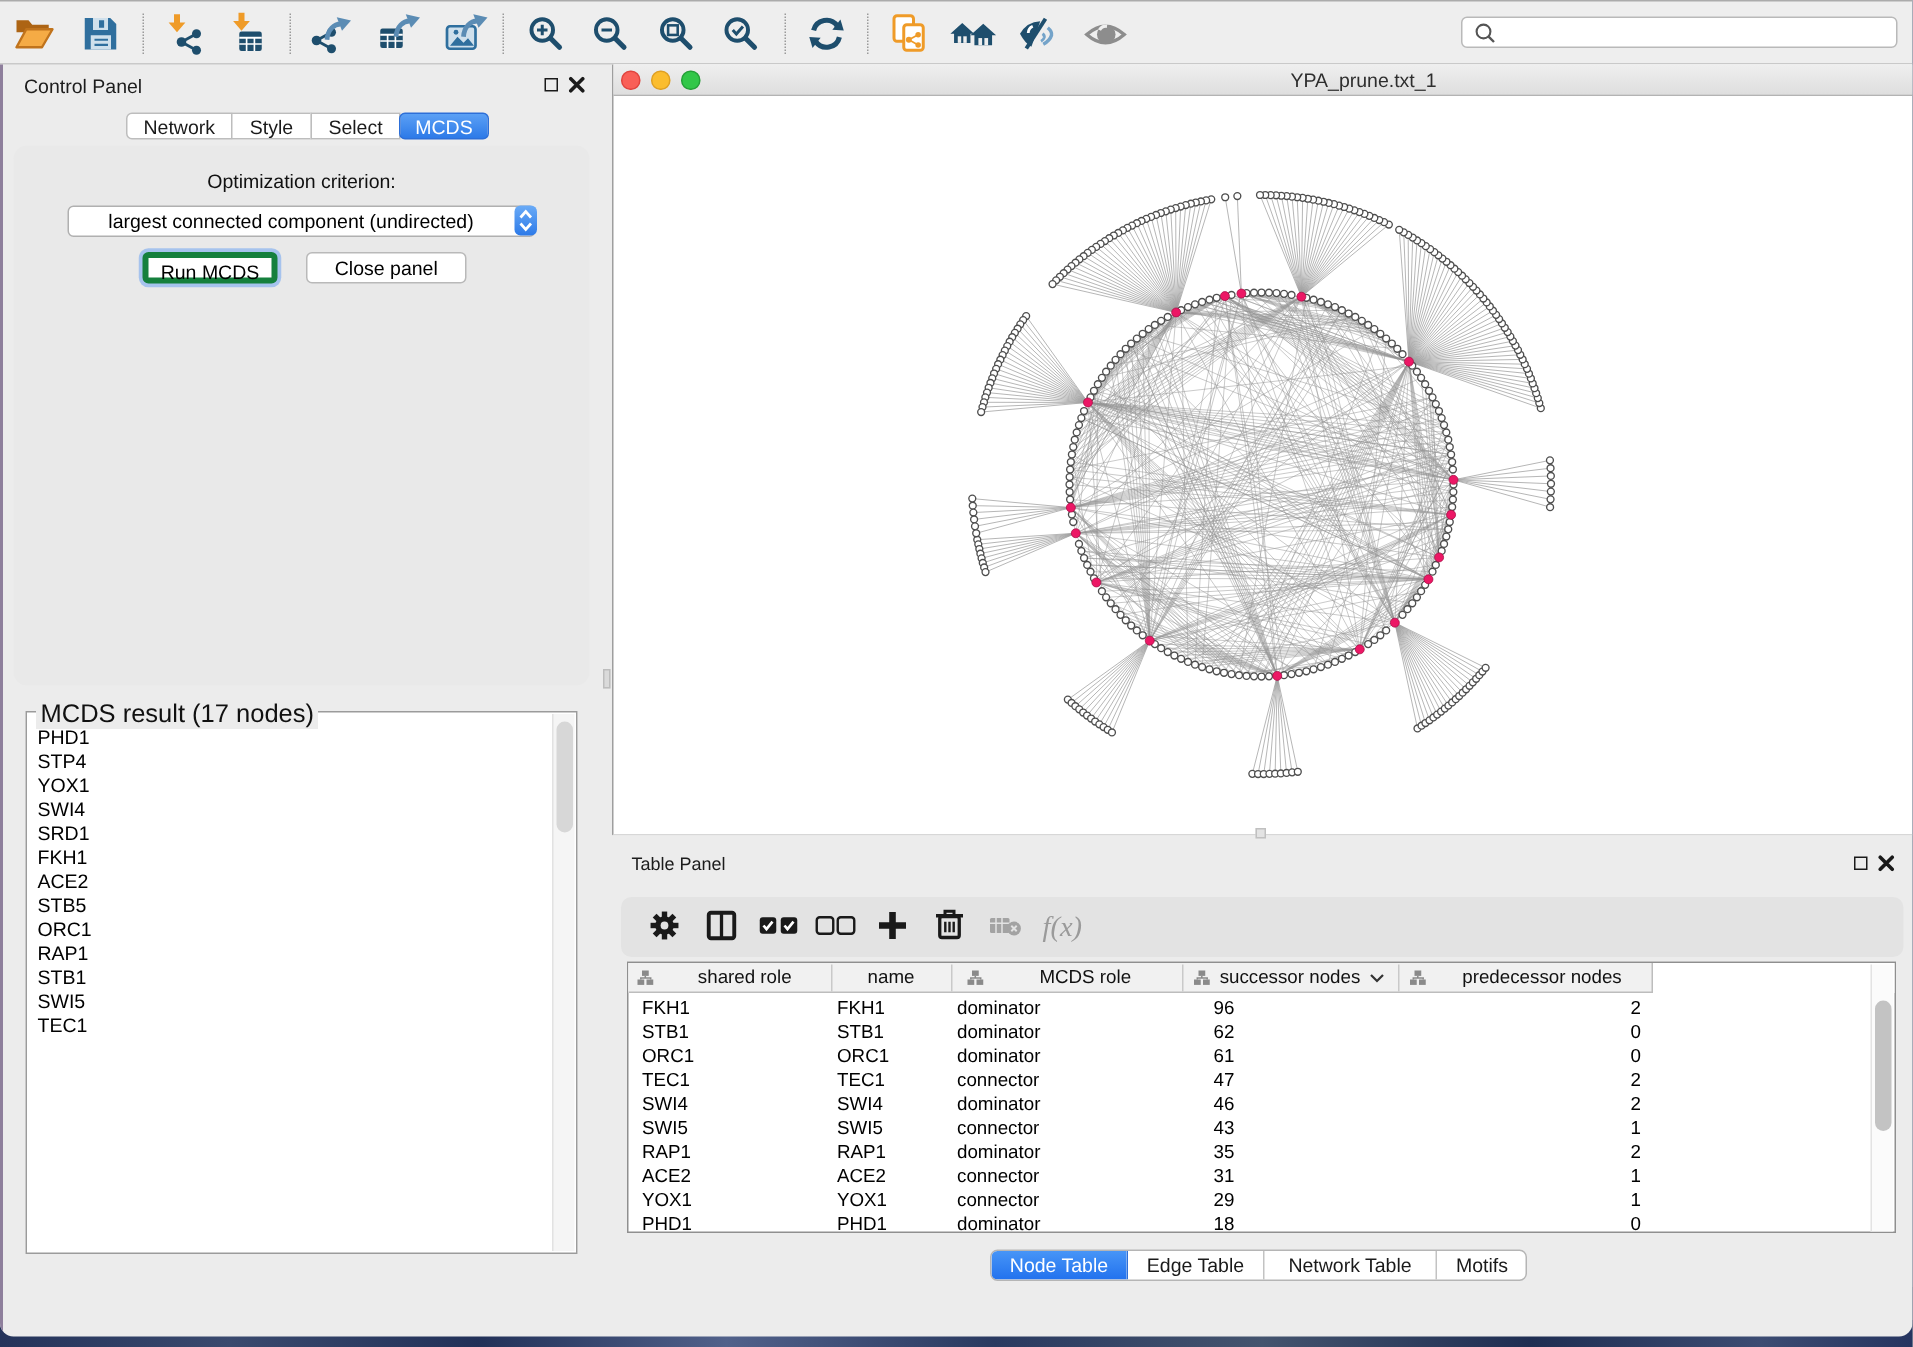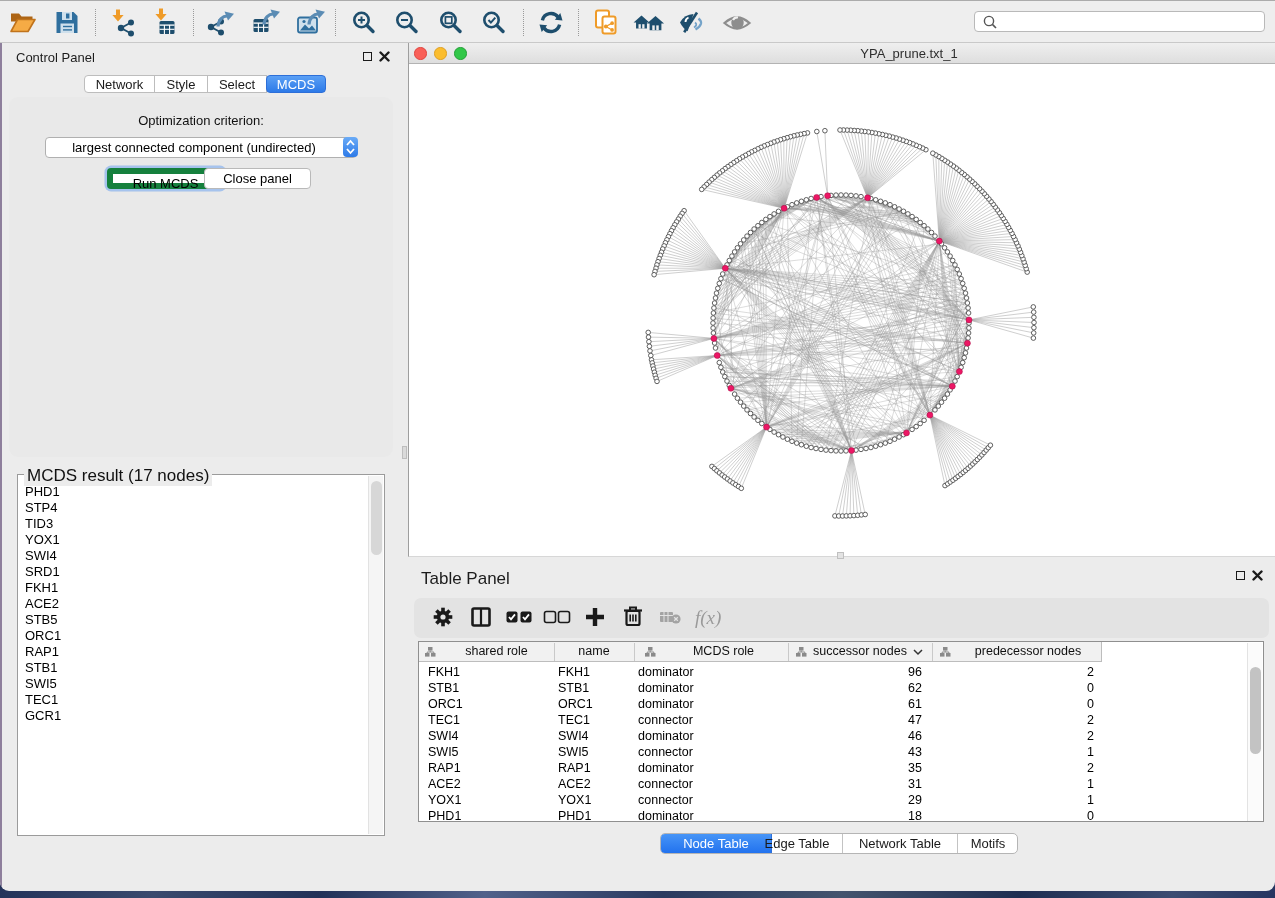--- a/index.html
+++ b/index.html
@@ -24,54 +24,54 @@
 .tab.first{border-radius:4px 0 0 4px}
 .tab.sel{background:linear-gradient(#5ba0f5,#2d7ae8);color:#fff;border:1px solid #2d6fd8;border-radius:4px}
 #cppanel{position:absolute;left:7px;top:53px;width:384px;height:360px;background:#e9e9e9;border-radius:9px}
 #optlabel{position:absolute;left:0;top:69px;width:398px;text-align:center;font-size:13px;color:#111}
 #combo{position:absolute;left:43px;top:93px;width:312px;height:21px;background:#fff;
  border:1px solid #b0b0b0;border-radius:4px;font-size:13px;color:#000;text-align:center;line-height:19px;padding-right:14px}
 #stepper{position:absolute;left:297px;top:-1px;width:15px;height:20px;border-radius:4px;
  background:linear-gradient(#6aabf7,#2d7ae8)}
 .btn{position:absolute;height:21px;background:#fff;border:1px solid #b9b9b9;border-radius:4px;
  font-size:13px;color:#000;text-align:center;line-height:19px}
-#runbtn{left:105px;top:124px;width:117px;border:6px solid #15803d;box-shadow:0 0 0 2.5px rgba(122,170,240,.6)}
+#runbtn{left:93px;top:124px;width:90px;border:4px solid #15803d;box-shadow:0 0 0 2.5px rgba(122,170,240,.6)}
 #closebtn{left:202px;top:124px;width:107px}
 #fieldset{position:absolute;left:15px;top:430px;width:368px;height:362px;border:1px solid #9b9b9b;background:#fff}
 #legend{position:absolute;left:6px;top:-9px;background:#ececec;padding:0 3px;font-size:17px;color:#111}
 #mlist{position:absolute;left:2px;top:9px;width:348px;font-size:13px;color:#000;line-height:16px;padding-left:5px}
 #mscroll{position:absolute;right:1px;top:1px;width:15px;height:358px;background:#f5f5f5;border-left:1px solid #e2e2e2}
 #mthumb{position:absolute;left:1.5px;top:5px;width:11px;height:74px;background:#d7d7d7;border-radius:6px}
 
 #vsplit{position:absolute;left:400px;top:44px;width:8px;height:814px;background:#ececec}
 #vgrip{position:absolute;left:1.5px;top:402px;width:5px;height:13px;background:#dadada;border:1px solid #bdbdbd}
 
 #netwin{position:absolute;left:408px;top:43px;width:867px;height:514px;background:#fff;
  border-left:1px solid #9e9e9e;border-bottom:1px solid #d7d7d7}
 #nettitle{position:absolute;left:0;top:0;width:867px;height:21px;
  background:linear-gradient(#efefef,#dedede);border-bottom:1px solid #b3b3b3}
 #nettext{position:absolute;left:0;top:3px;width:1000px;text-align:center;font-size:13px;color:#2e2e2e}
 .tl{position:absolute;top:4px;width:12.5px;height:12.5px;border-radius:50%}
 #hsplit{position:absolute;left:408px;top:557px;width:867px;height:4px;background:#ececec}
 #hgrip{position:absolute;left:429px;top:-5px;width:7px;height:7px;background:#e3e3e3;border:1px solid #c0c0c0}
 
 #tp{position:absolute;left:408px;top:561px;width:867px;height:297px;background:#ececec}
-#tptitle{position:absolute;left:13px;top:8px;font-size:17px;color:#1c1c1c}
+#tptitle{position:absolute;left:13px;top:8px;font-size:12px;color:#1c1c1c}
 #tptools{position:absolute;left:6px;top:37px;width:855px;height:40px;background:#e3e3e3;border-radius:7px}
 #tbl{position:absolute;left:10px;top:80px;width:846px;height:181px;background:#fff;border:1px solid #8f8f8f}
 #thead{position:absolute;left:0;top:0;width:844px;height:20px;background:#fff}
 #theadgray{position:absolute;left:0;top:0;width:683px;height:20px;background:#f1f1f1;
  border-bottom:1px solid #bdbdbd;border-right:1px solid #bdbdbd}
 .hsep{position:absolute;top:1px;height:18px;width:0;border-left:1px solid #c9c9c9}
 .hcell{position:absolute;top:2px;font-size:12.5px;color:#111;text-align:center}
 .row{position:absolute;left:0;width:820px;height:16px;font-size:12.5px;color:#000}
 .c1{position:absolute;left:9px;top:1px}
 .c2{position:absolute;left:139px;top:1px}
 .c3{position:absolute;left:219px;top:1px}
-.c4{position:absolute;left:380px;top:1px;width:123px;text-align:right}
+.c4{position:absolute;left:390px;top:1px;width:123px;text-align:left}
 .c5{position:absolute;left:560px;top:1px;width:115px;text-align:right}
 #tscroll{position:absolute;right:1px;top:1px;width:15px;height:178px;background:#fbfbfb;border-left:1px solid #e3e3e3}
 #tthumb{position:absolute;left:1.5px;top:24px;width:11px;height:87px;background:#c3c3c3;border-radius:6px}
 #btabs{position:absolute;left:252px;top:272px;width:358px;height:21px;background:#fff;
  border:1px solid #b5b5b5;border-radius:5px;font-size:13px}
 .btab{position:absolute;top:0;height:19px;line-height:19px;text-align:center;color:#1a1a1a;border-right:1px solid #c3c3c3}
 .btab.sel{background:linear-gradient(#4795f7,#2272ee);color:#fff;border-radius:4px 0 0 4px;border-right:1px solid #2d6fd8}
 
 #status{position:absolute;left:0;top:858px;width:1275px;height:33px;background:#ececec;border-top:1px solid #c2c2c2}
 #listbtn{position:absolute;left:13px;top:6px;width:24px;height:23px;background:#f4f4f4;border:1px solid #a8a8a8;border-radius:3px}
@@ -251,33 +251,31 @@
         <path d="M4,12 l3.5,4 3.5,-4" fill="none" stroke="#fff" stroke-width="1.8"></path>
           </svg></div>
     </div>
     <div class="btn" id="runbtn">Run MCDS</div>
     <div class="btn" id="closebtn">Close panel</div>
     <div id="fieldset">
       <div id="legend">MCDS result (17 nodes)</div>
       <div id="mlist">
           <div>PHD1</div>
           <div>STP4</div>
-          <div>TID3</div>
           <div>YOX1</div>
           <div>SWI4</div>
           <div>SRD1</div>
           <div>FKH1</div>
           <div>ACE2</div>
           <div>STB5</div>
           <div>ORC1</div>
           <div>RAP1</div>
           <div>STB1</div>
           <div>SWI5</div>
           <div>TEC1</div>
-          <div>GCR1</div>
         </div>
       <div id="mscroll">
           <div id="mthumb"></div>
         </div>
     </div>
   </div>
 
   <div id="vsplit">
       <div id="vgrip"></div>
     </div>
@@ -820,20 +818,20 @@
           <span class="c2">PHD1</span>
           <span class="c3">dominator</span>
           <span class="c4">18</span>
           <span class="c5">0</span>
         </div>
       <div id="tscroll">
           <div id="tthumb"></div>
         </div>
     </div>
     <div id="btabs">
-      <div class="btab sel" style="left:0;width:111px">Node Table</div>
+      <div class="btab sel" style="left:0;width:91px">Node Table</div>
       <div class="btab" style="left:91px;width:91px">Edge Table</div>
       <div class="btab" style="left:182px;width:115px">Network Table</div>
       <div class="btab" style="left:297px;width:60px;border-right:0">Motifs</div>
     </div>
   </div>
 
   <div id="purple"></div>
 </div>
 </body></html>

